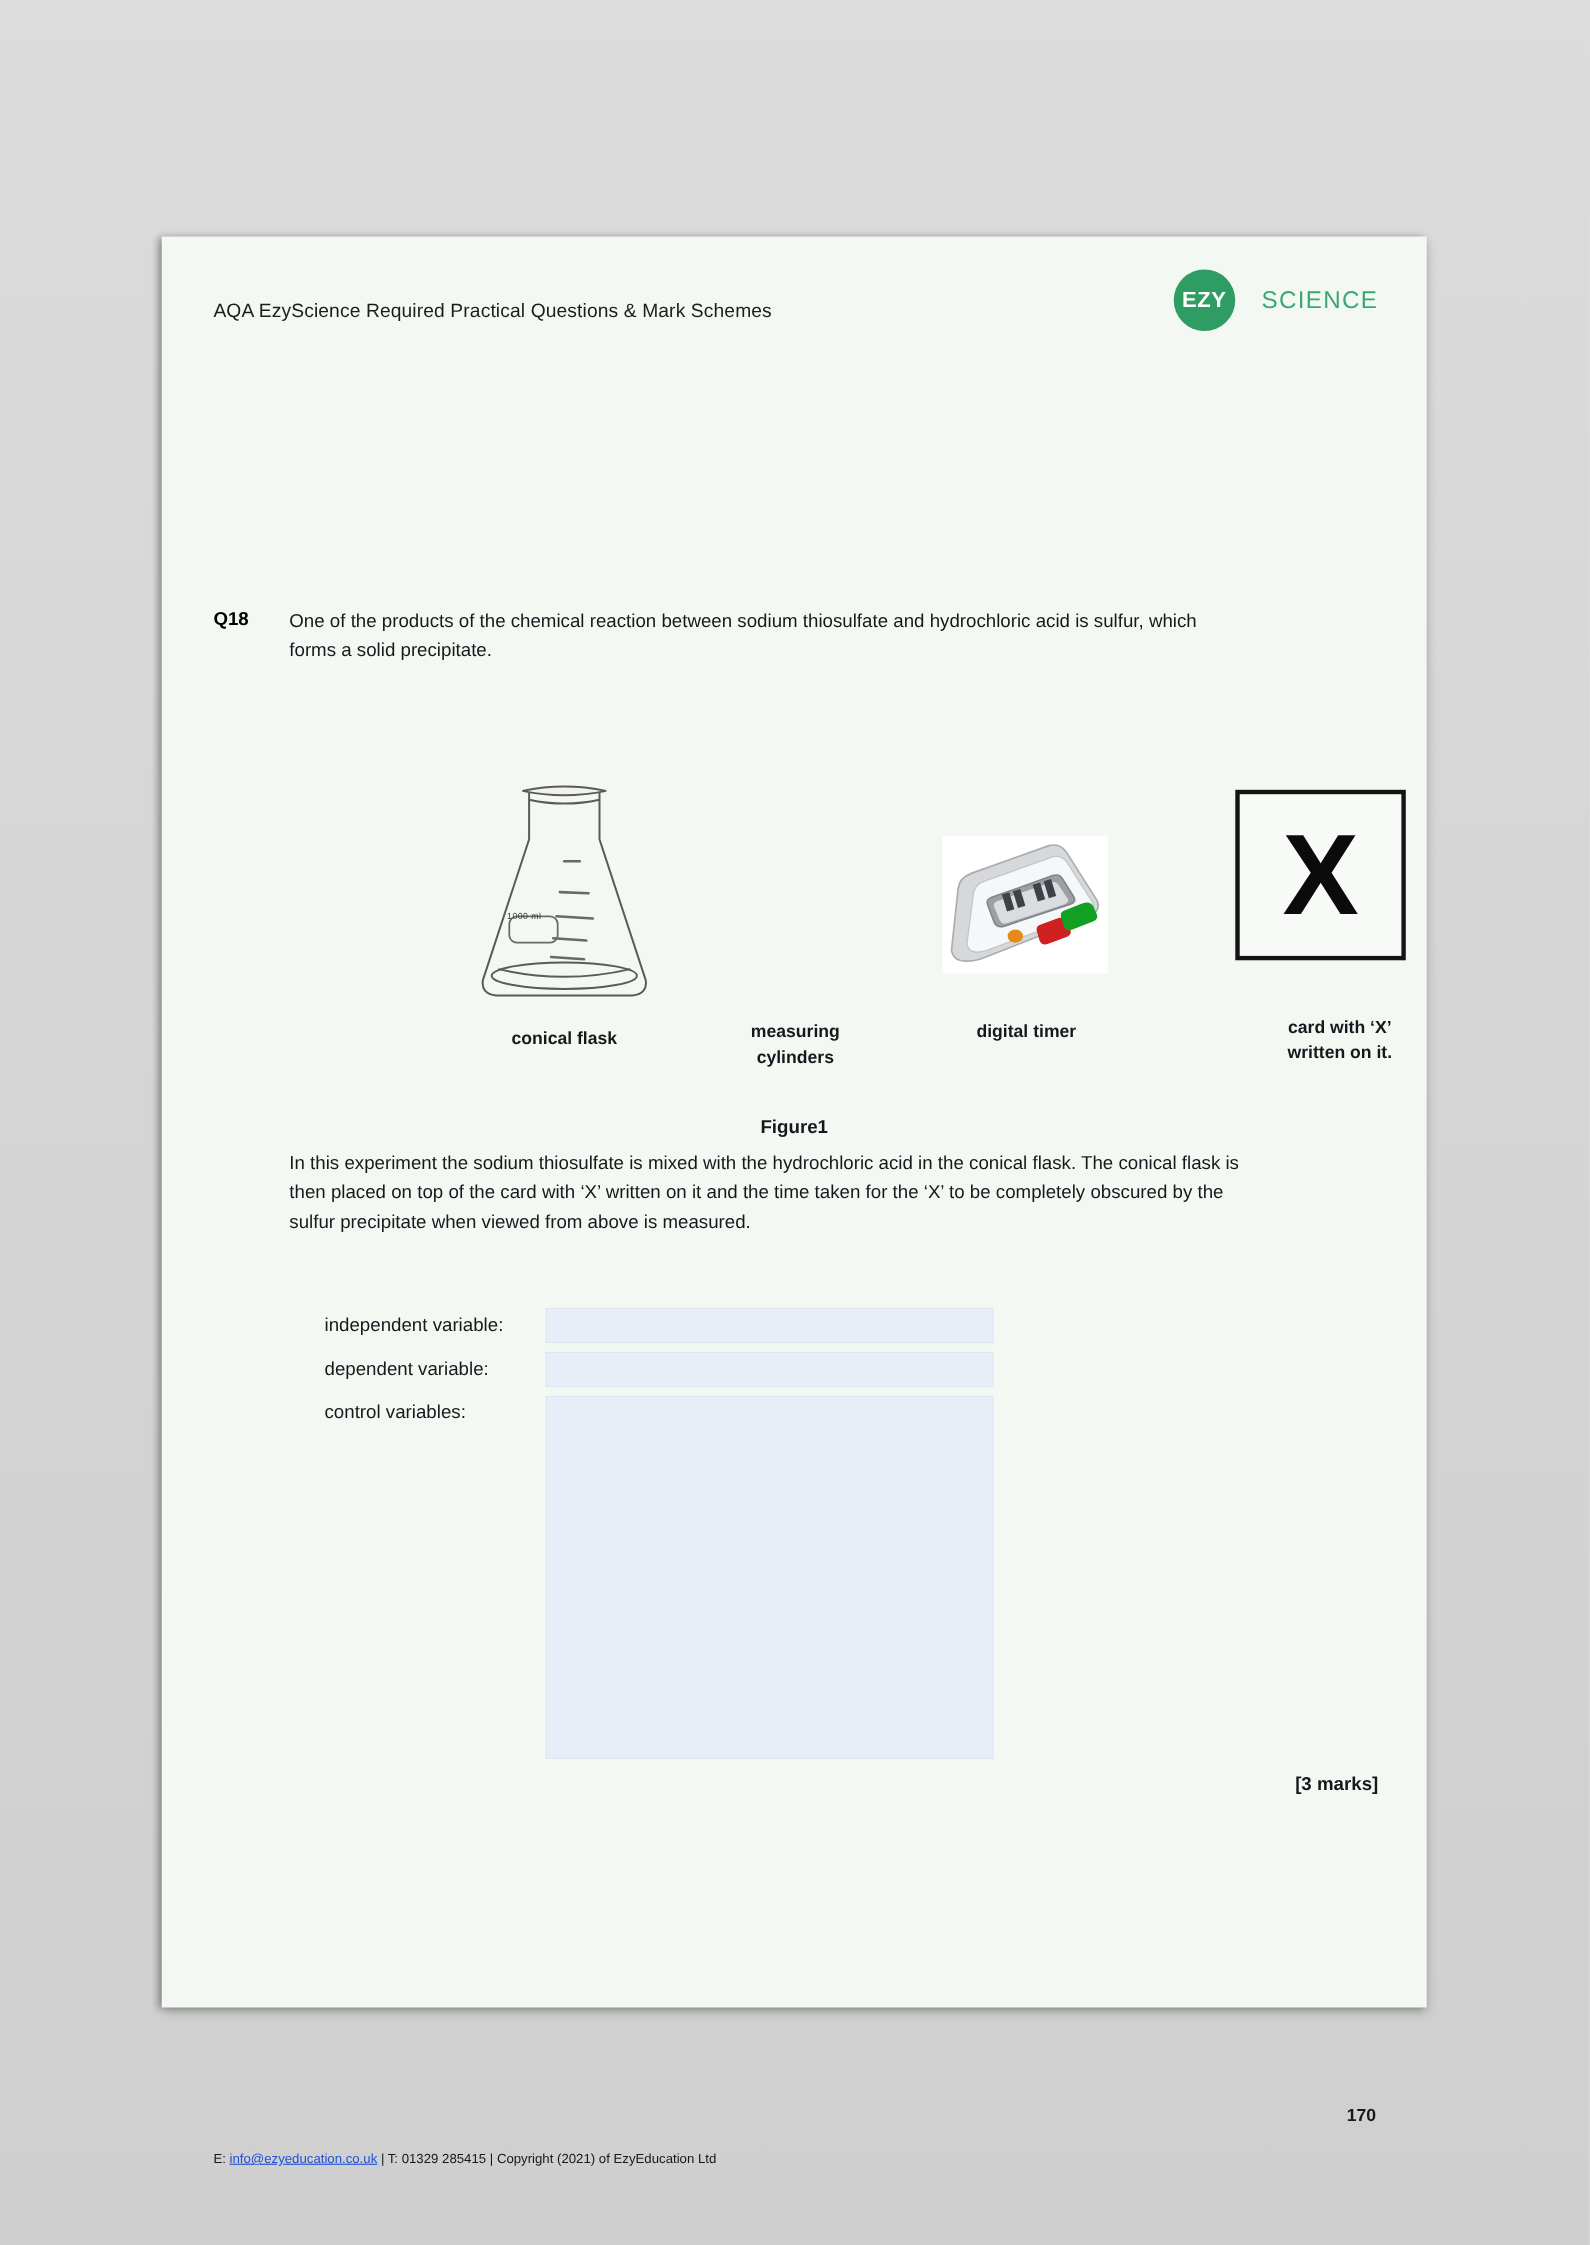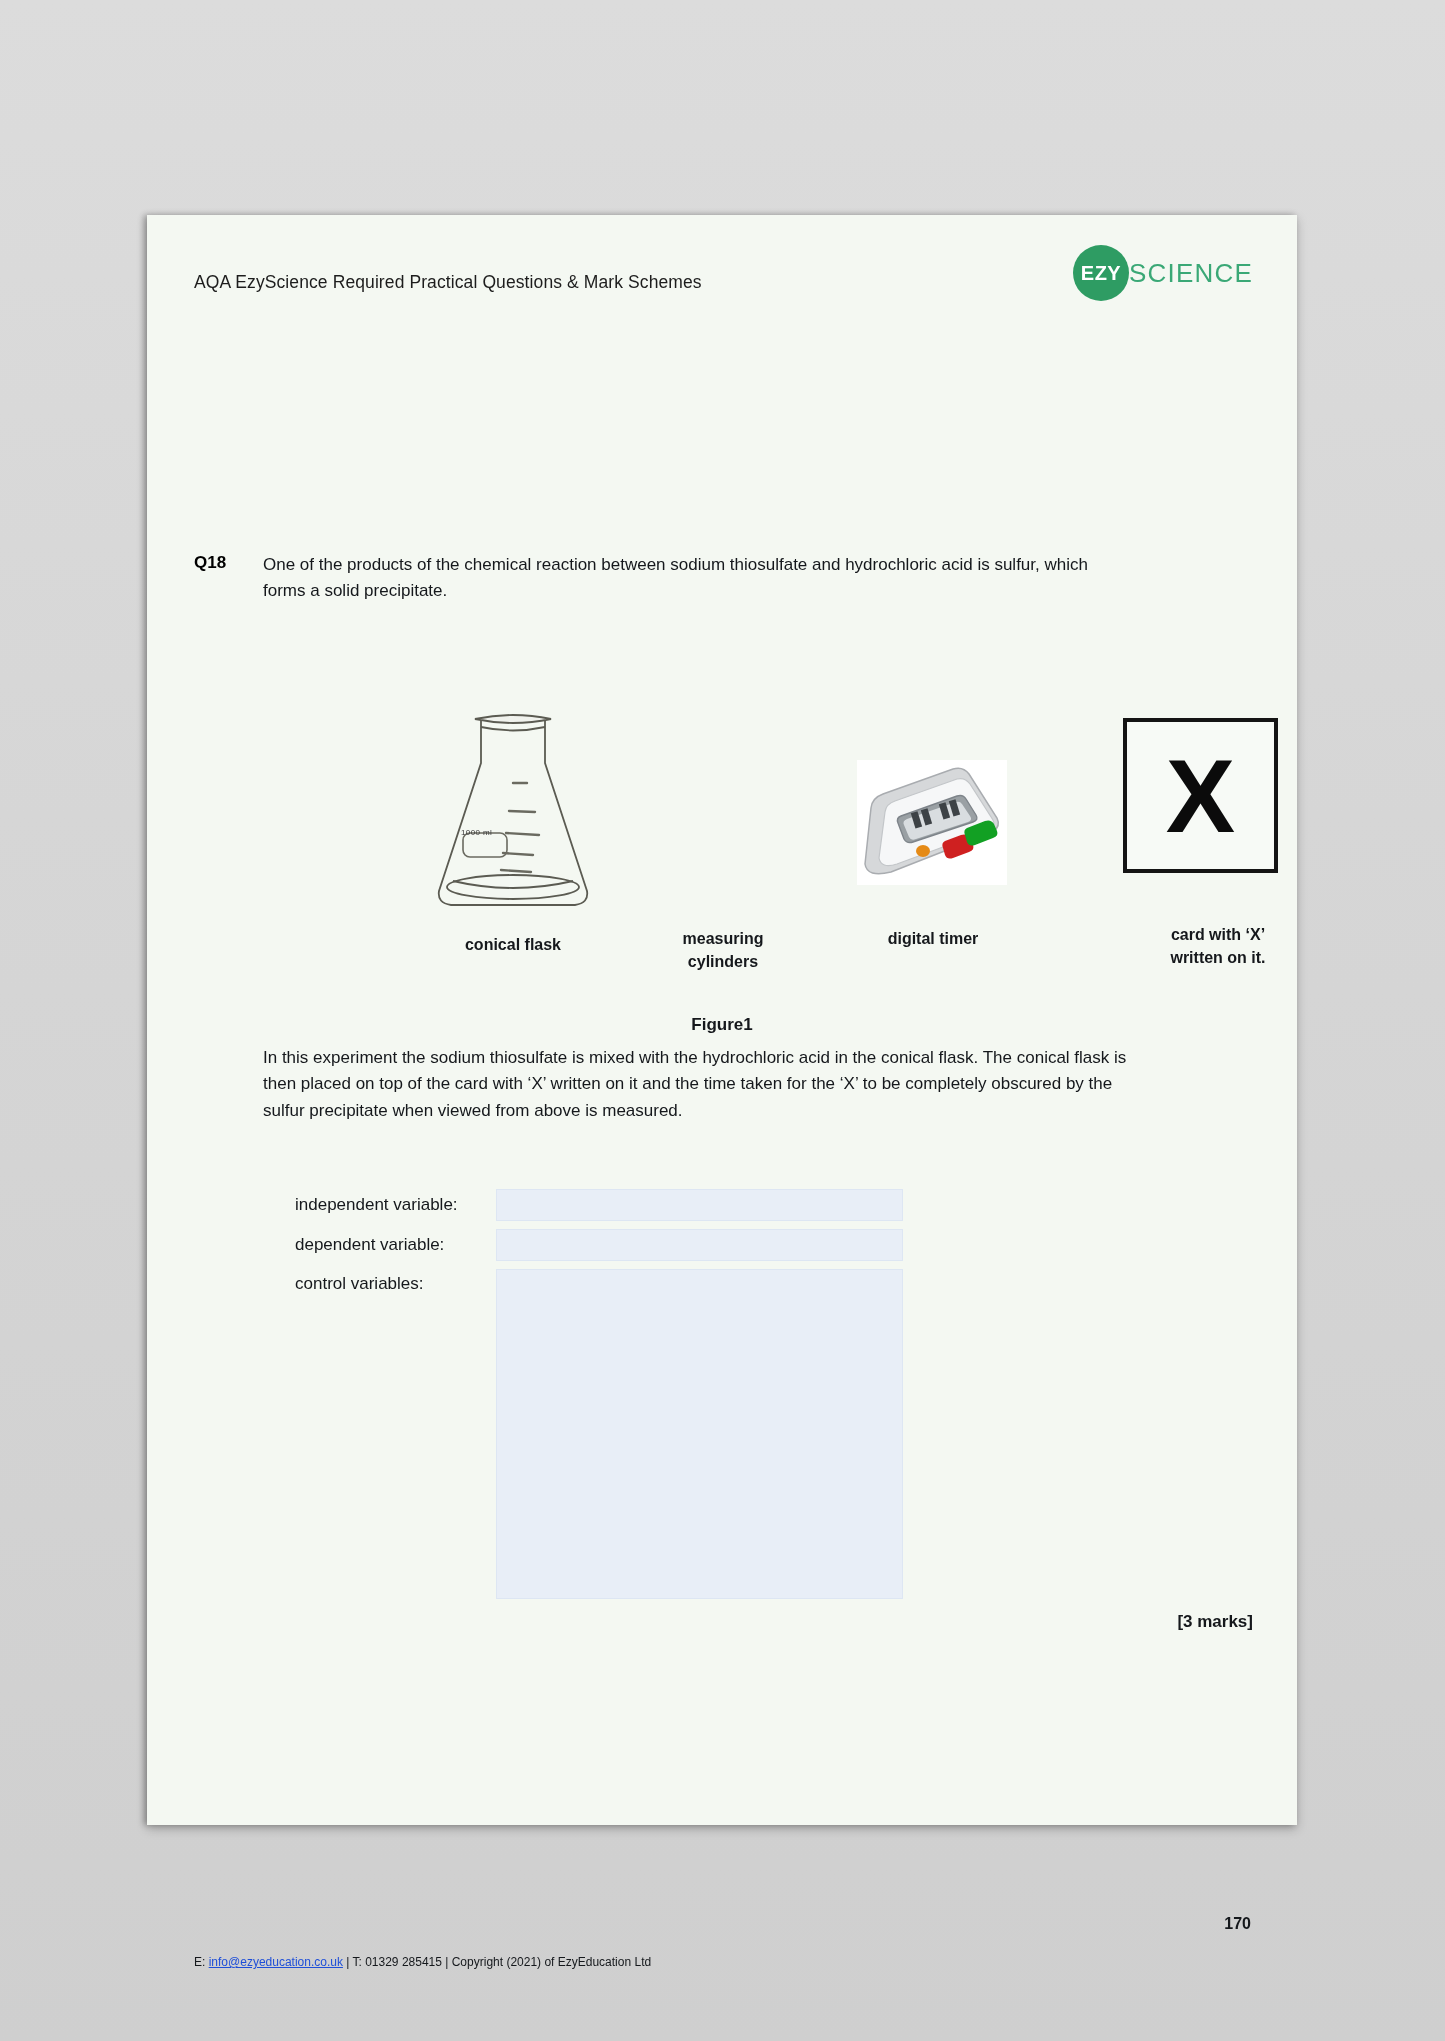--- a/index.html
+++ b/index.html
@@ -43,40 +43,40 @@
     color: #1d1d1d;
     letter-spacing: 0.1px;
     white-space: nowrap;
   }
   .logo {
     position: absolute;
     right: 44px;
     top: 30px;
     display: flex;
     align-items: center;
-    gap: 0;
+    gap: 24px;
   }
   .logo-circle {
     width: 56px;
     height: 56px;
     border-radius: 50%;
     background: #2e9c63;
     display: flex;
     align-items: center;
     justify-content: center;
   }
   .logo-circle span {
     color: #ffffff;
     font-size: 20px;
     font-weight: bold;
     letter-spacing: 0.5px;
   }
   .logo-word {
     color: #3aa876;
-    font-size: 26px;
+    font-size: 22px;
     letter-spacing: 1.2px;
   }
   
   .qnum {
     position: absolute;
     left: 47px;
     top: 338px;
     font-size: 17px;
     font-weight: bold;
     color: #000000;

